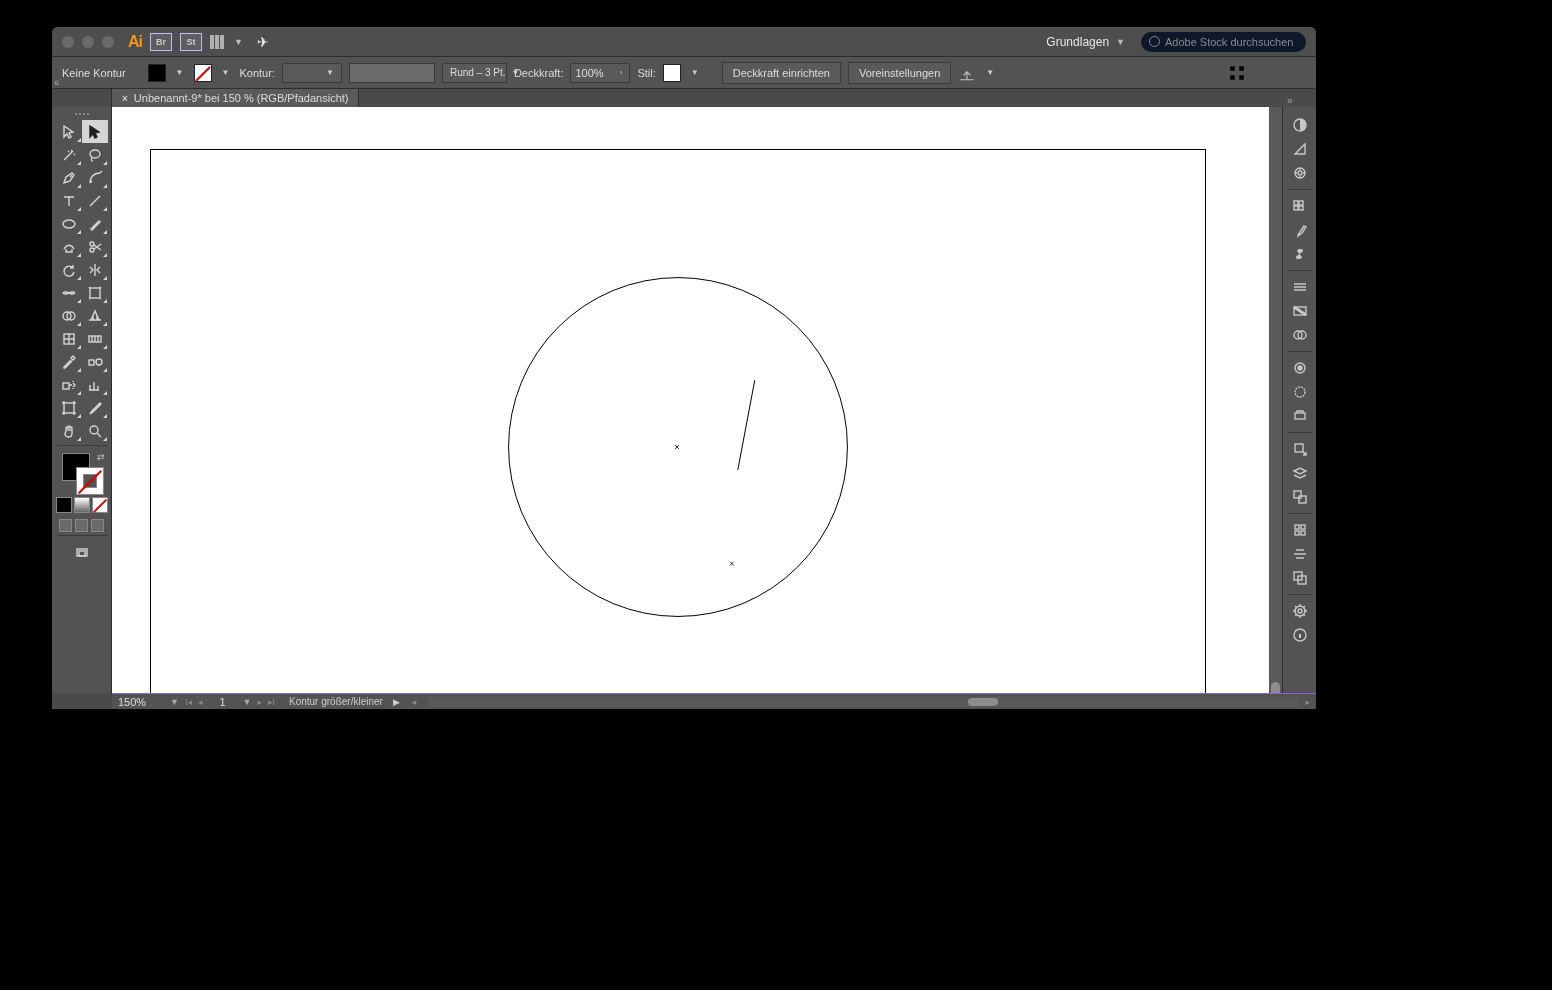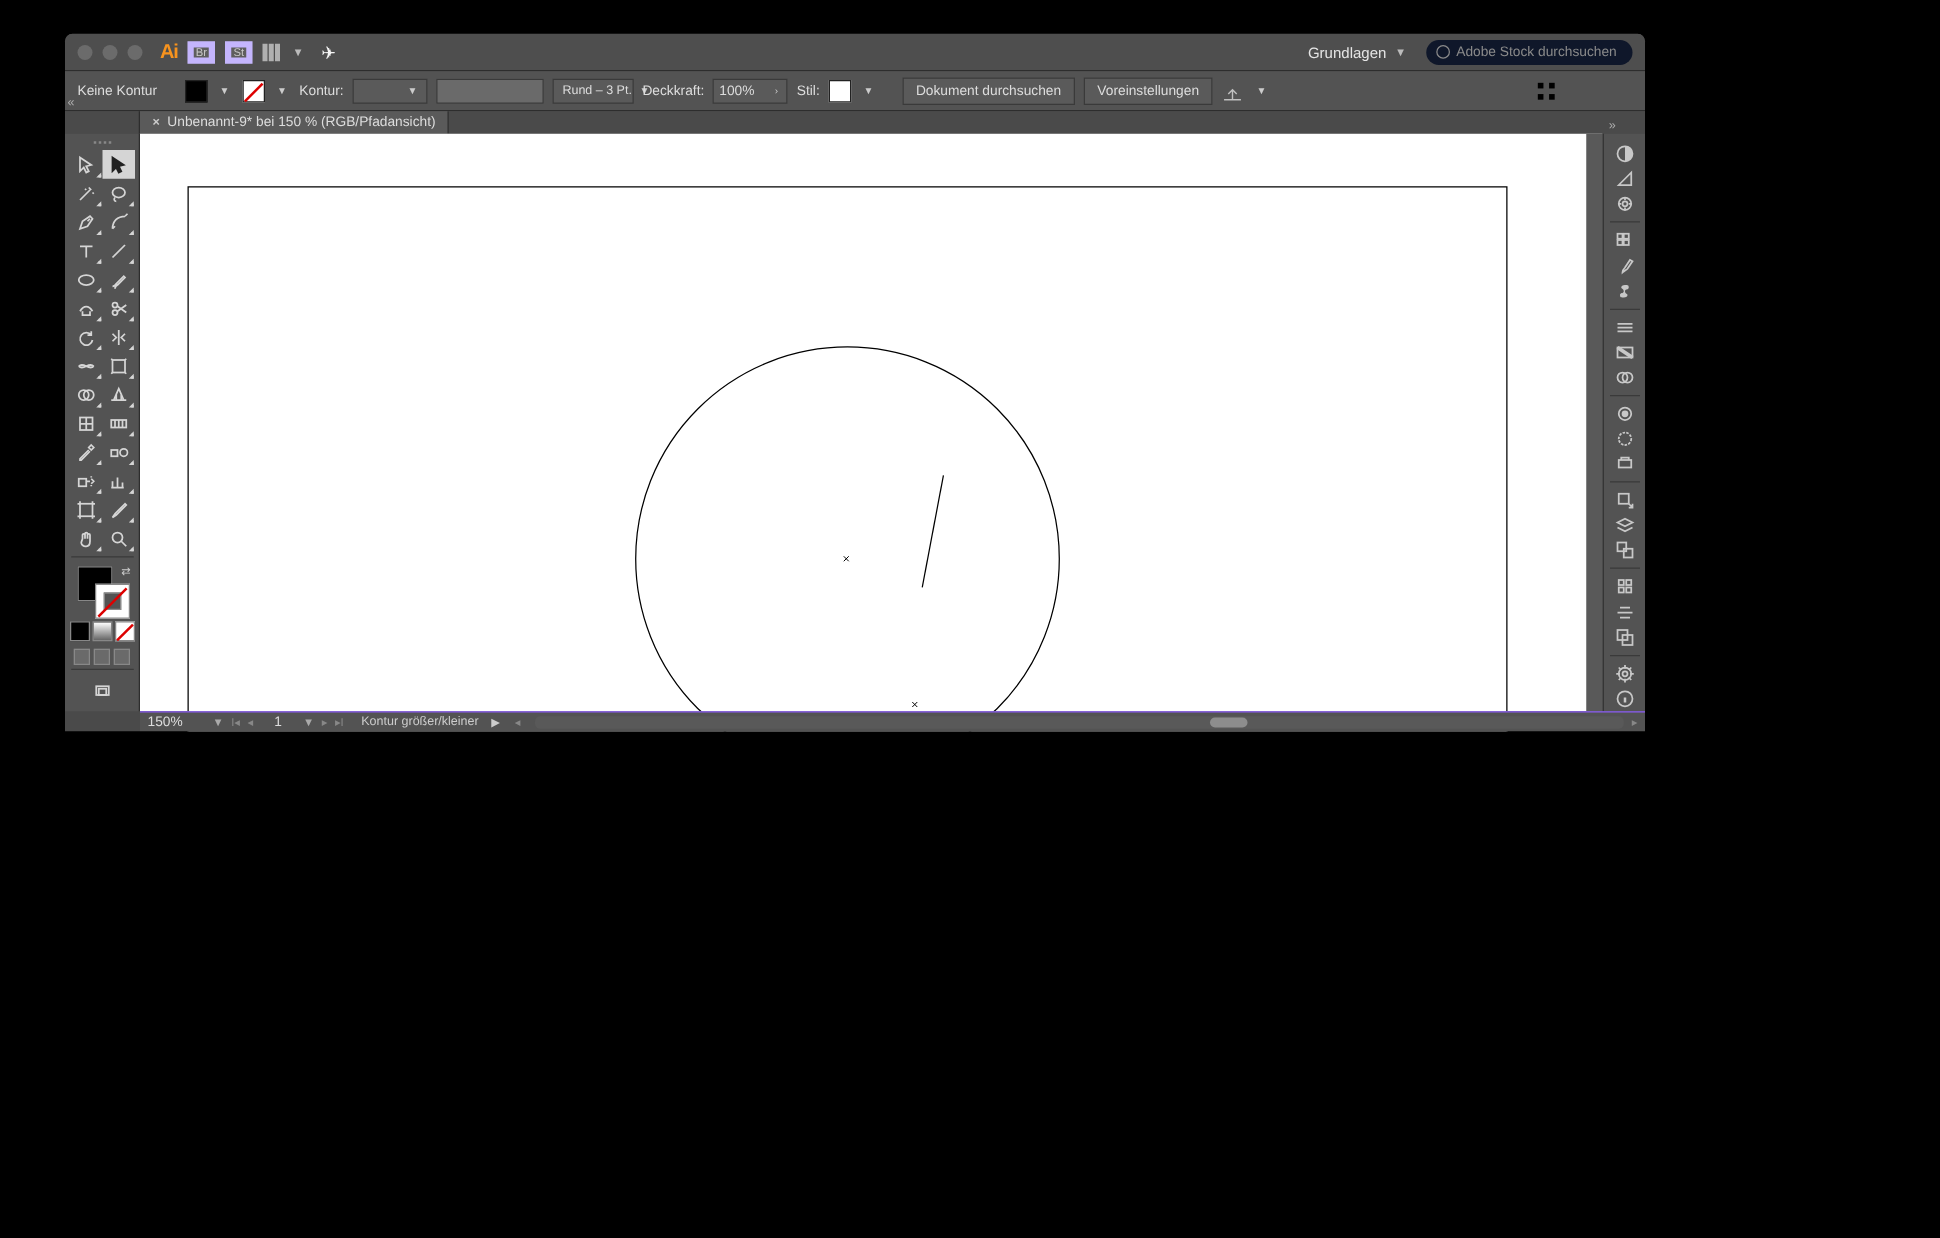--- a/index.html
+++ b/index.html
@@ -1,24 +1,24 @@
 <!DOCTYPE html>
 <html><head>
 <meta charset="utf-8">
 <style>
 * { margin: 0; padding: 0; box-sizing: border-box; font-family: -apple-system, Helvetica, Arial, sans-serif; }
 body { background: #000; width: 1552px; height: 990px; overflow: hidden; position: relative; }
-.window { position: absolute; left: 52px; top: 27px; width: 1264px; height: 558px; background: #4a4a4a; border-radius: 6px 6px 0 0; box-shadow: 0 10px 40px rgba(0,0,0,.5); overflow: hidden; }
+.window { position: absolute; left: 52px; top: 27px; width: 1264px; height: 682px; background: #4a4a4a; border-radius: 6px 6px 0 0; box-shadow: 0 10px 40px rgba(0,0,0,.5); overflow: hidden; }
 
 
 .titlebar { height: 30px; background: #4e4e4e; display: flex; align-items: center; padding: 0 10px; gap: 8px; border-bottom: 1px solid #2d2d2d; }
 .traffic { display: flex; gap: 8px; }
 .tl-btn { width: 12px; height: 12px; border-radius: 50%; background: #6b6b6b; }
 .ai-logo { color: #f7931e; font-weight: 700; font-size: 16px; margin-left: 6px; letter-spacing: -1px; }
-.tb-box { width: 22px; height: 18px; background: #5e5e5e; border: 5px solid #c4b5fd; display: flex; align-items: center; justify-content: center; color: #c8c8c8; font-size: 9px; font-weight: 400; }
+.tb-box { width: 22px; height: 18px; background: #5e5e5e; border: 1px solid #c4b5fd; display: flex; align-items: center; justify-content: center; color: #c8c8c8; font-size: 9px; font-weight: 700; }
 .tb-arrange { display: flex; gap: 1px; }
 .tb-arrange span { width: 4px; height: 14px; background: #b0b0b0; }
 .tb-chev { color: #bbb; font-size: 9px; margin-left: 2px; }
 .tb-rocket { color: #bbb; font-size: 14px; margin-left: 6px; filter: grayscale(1) brightness(1.3); }
 .tb-right { margin-left: auto; display: flex; align-items: center; gap: 10px; }
 .ws-btn { color: #e5e5e5; font-size: 12px; display: flex; align-items: center; gap: 5px; padding: 2px 6px; }
 .search-pill { width: 165px; height: 20px; background: #0f172a; border-radius: 10px; display: flex; align-items: center; padding: 0 8px; color: #8a8a8a; font-size: 11px; gap: 5px; }
 .search-pill::before { content: ""; width: 9px; height: 9px; border: 1.5px solid #8a8a8a; border-radius: 50%; position: relative; }
 
 
@@ -155,21 +155,21 @@
     </div>
     <span class="lbl">Deckkraft:</span>
     <div class="dd dd-w50">
         <input value="100%" style="">
         <span class="mini-chev">›</span>
       </div>
     <span class="lbl">Stil:</span>
     <div class="swatch" style="background:#fff"></div>
     <span class="mini-chev">▼</span>
     <div style="width:6px"></div>
-    <div class="btn">Dokument durchsuchen</div>
+    <div class="btn">Deckkraft einrichten</div>
     <div class="btn">Voreinstellungen</div>
     <div class="ico-btn">
         <svg viewBox="0 0 16 16">
           <path d="M2 14h12M5 10l3-3 3 3M8 7v7" stroke="#c0c0c0" fill="none"></path>
         </svg>
       </div>
     <span class="mini-chev">▼</span>
     <div class="ctrl-right">
       <div class="ico-btn">
           <svg viewBox="0 0 16 16">

